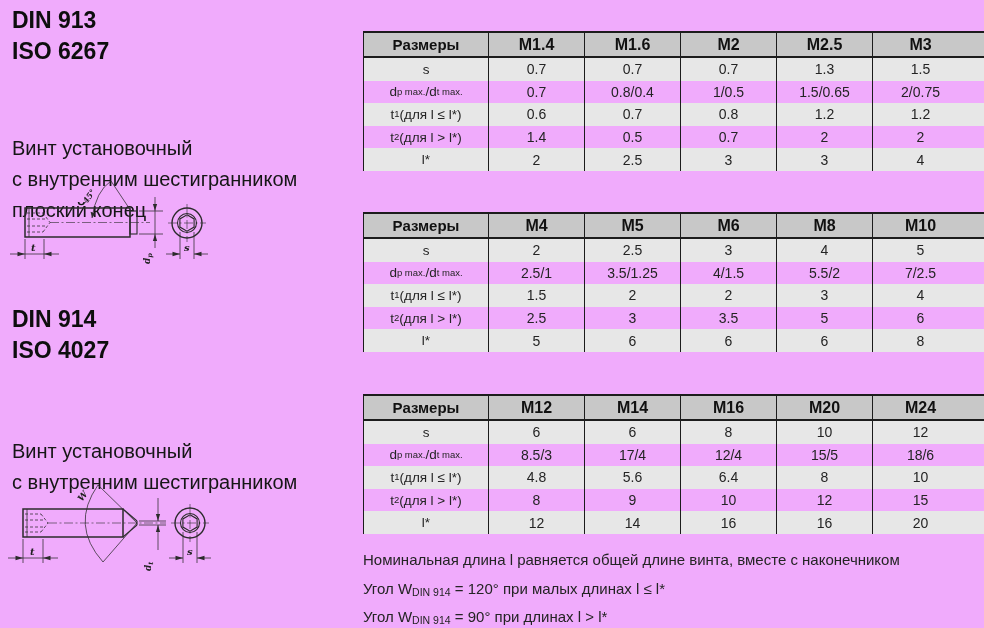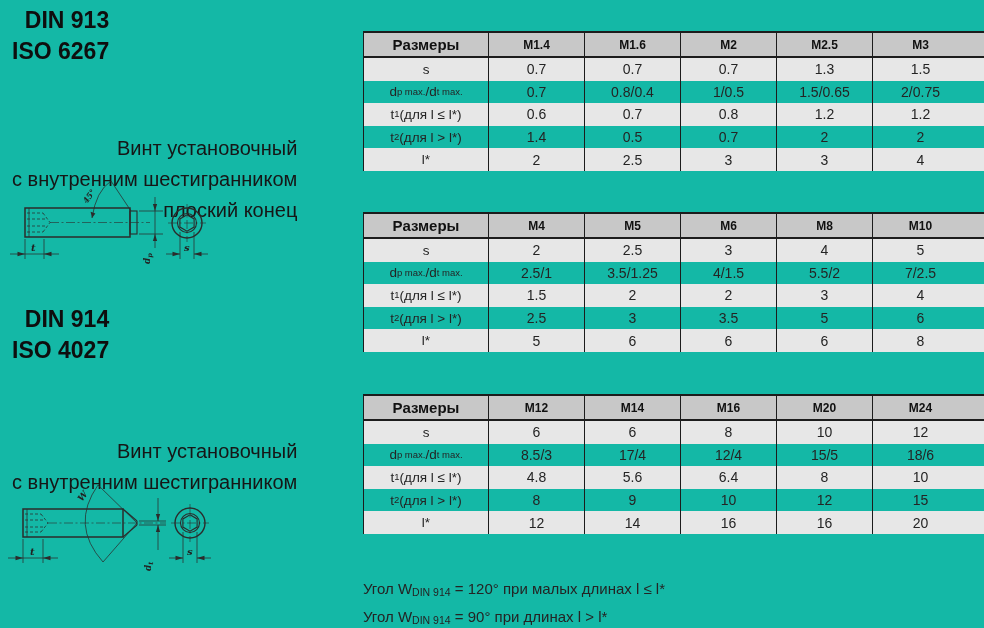--- a/index.html
+++ b/index.html
@@ -1,20 +1,19 @@
 <!DOCTYPE html>
 <html style="--header-bg: #c8c8c8; --stripe-bg: #e7e7e7; --border-c: #1c1c1c; --text-c: #1f1f1f;"><head>
 <meta charset="utf-8">
 <style>
   html,body { margin:0; padding:0; background:#fff; }
   .page {
-    position:relative; width:984px; height:628px; background:#14b8a6;
+    position:relative; width:984px; height:628px; background:#f0abfc;
     font-family:"Liberation Sans", sans-serif; color:var(--text-c,#1f1f1f);
     overflow:hidden;
-    text-align:right;
   }
   
   .std { position:absolute; left:12px; font-size:23px; font-weight:700; line-height:31px; color:#0e0e0e; }
   .desc { position:absolute; left:12px; font-size:20px; line-height:31px; color:#161616;margin-top:44px; }
   
   .tables-host { position:absolute; left:363px; top:31px; width:606px; height:503px; }
   .dtable {
     position:absolute; left:0; width:638px; box-sizing:border-box;
     border-top:2px solid var(--border-c,#1c1c1c);
     border-left:1px solid var(--border-c,#1c1c1c);
@@ -23,21 +22,21 @@
   .trow { display:flex; }
   .trow.thead { background:var(--header-bg,#c8c8c8); height:23px; border-bottom:2px solid var(--border-c,#1c1c1c); }
   .trow:not(.thead) { height:22.6px; }
   .trow:not(.thead):nth-child(even) { background:var(--stripe-bg,#e7e7e7); }
   .tcell {
     flex:0 0 96px; display:flex; align-items:center; justify-content:center;
     box-sizing:border-box; font-size:14px; color:#242424; white-space:nowrap;
   }
   .tcell.first { flex:0 0 124px; }
   .tcell + .tcell { border-left:1px solid var(--border-c,#1c1c1c); }
-  .thead .tcell { font-weight:700; font-size:12px; color:#111; }
+  .thead .tcell { font-weight:700; font-size:16px; color:#111; }
   .thead .tcell.first { font-size:15px; }
   .label-cell { font-size:13.5px; }
   .tcell sub, .note sub { font-size:9.5px; line-height:0; vertical-align:-2px; }
   
   .note { position:absolute; left:363px; font-size:15px; color:#242424; white-space:nowrap; }
   .note sub { font-size:10.5px; }
   
   .draw { position:absolute; left:0; }
   .draw line, .draw path, .draw rect, .draw circle, .draw polygon.open { stroke:#2b2b2b; fill:none; }
   .draw .ln { stroke-width:1.5; }
@@ -345,16 +344,17 @@
           <div class="tcell first label-cell">l*</div>
           <div class="tcell">12</div>
           <div class="tcell">14</div>
           <div class="tcell">16</div>
           <div class="tcell">16</div>
           <div class="tcell">20</div>
         </div>
       </div>
     </div>
 
+  <div class="note" style="top:551px;">Номинальная длина l равняется общей длине винта, вместе с наконечником</div>
   <div class="note" style="top:580px;">Угол W<sub>DIN 914</sub> = 120° при малых длинах l ≤ l*</div>
   <div class="note" style="top:608px;">Угол W<sub>DIN 914</sub> = 90° при длинах l &gt; l*</div>
 
 </div>
 
 </body></html>

